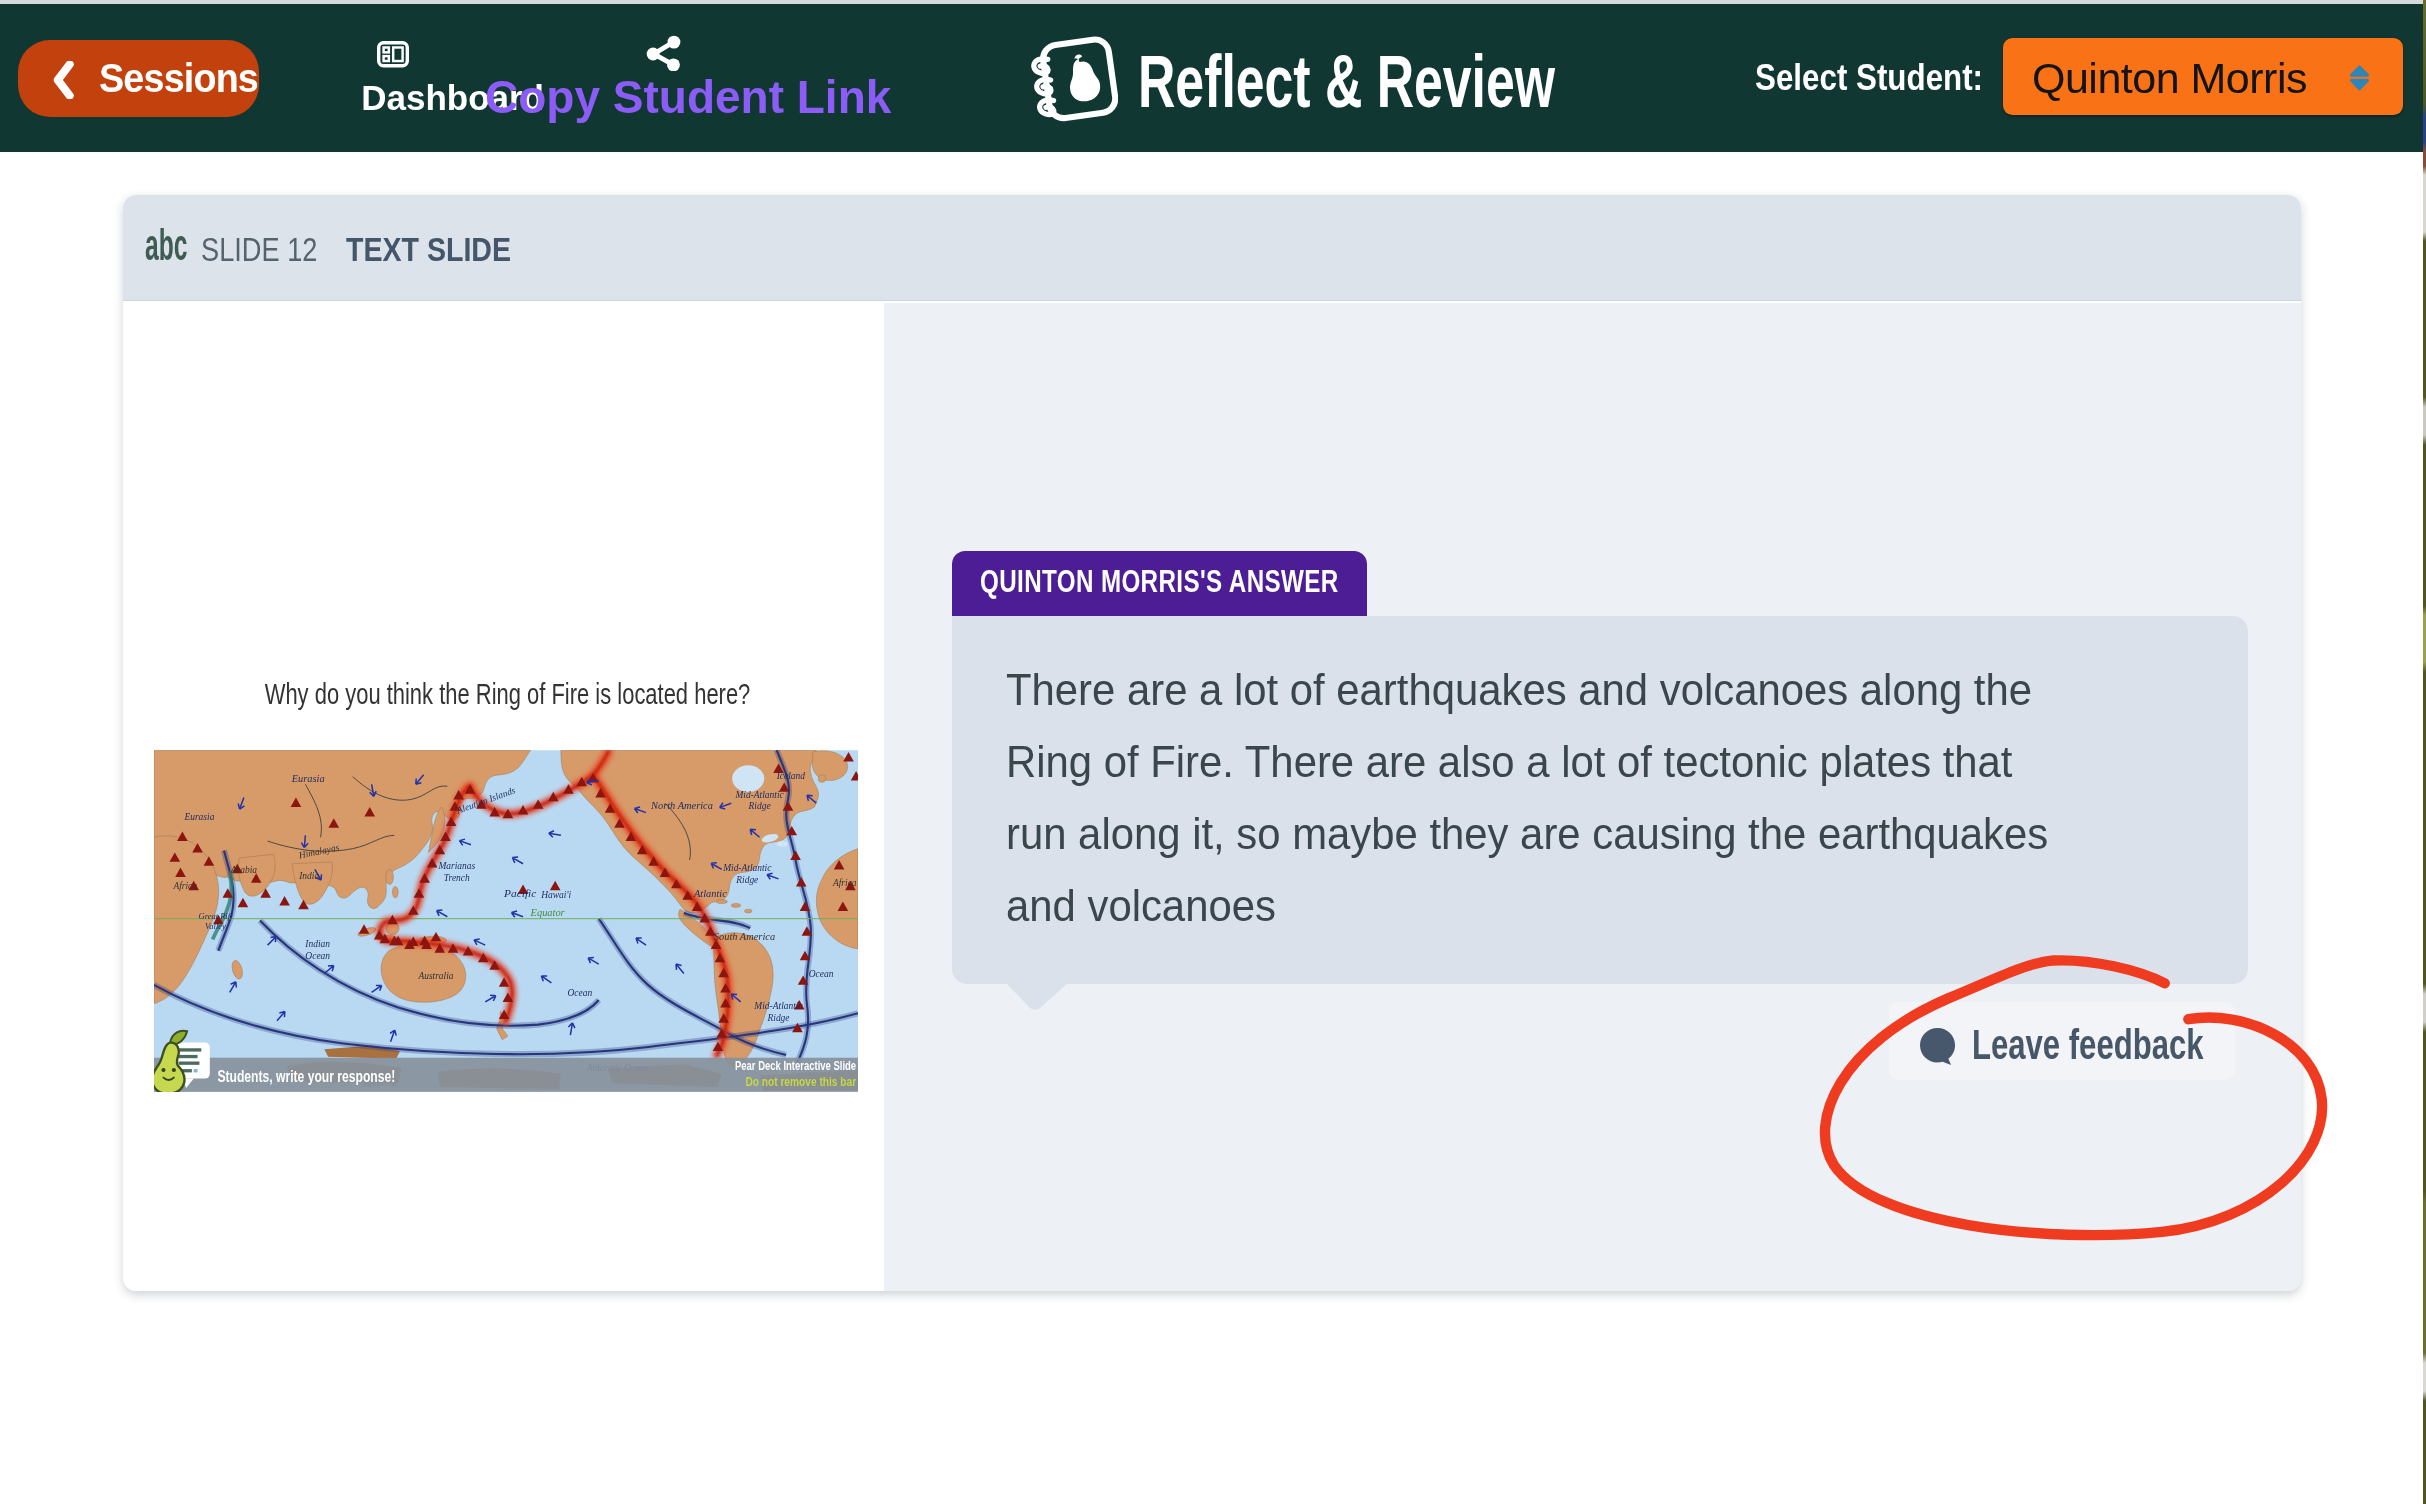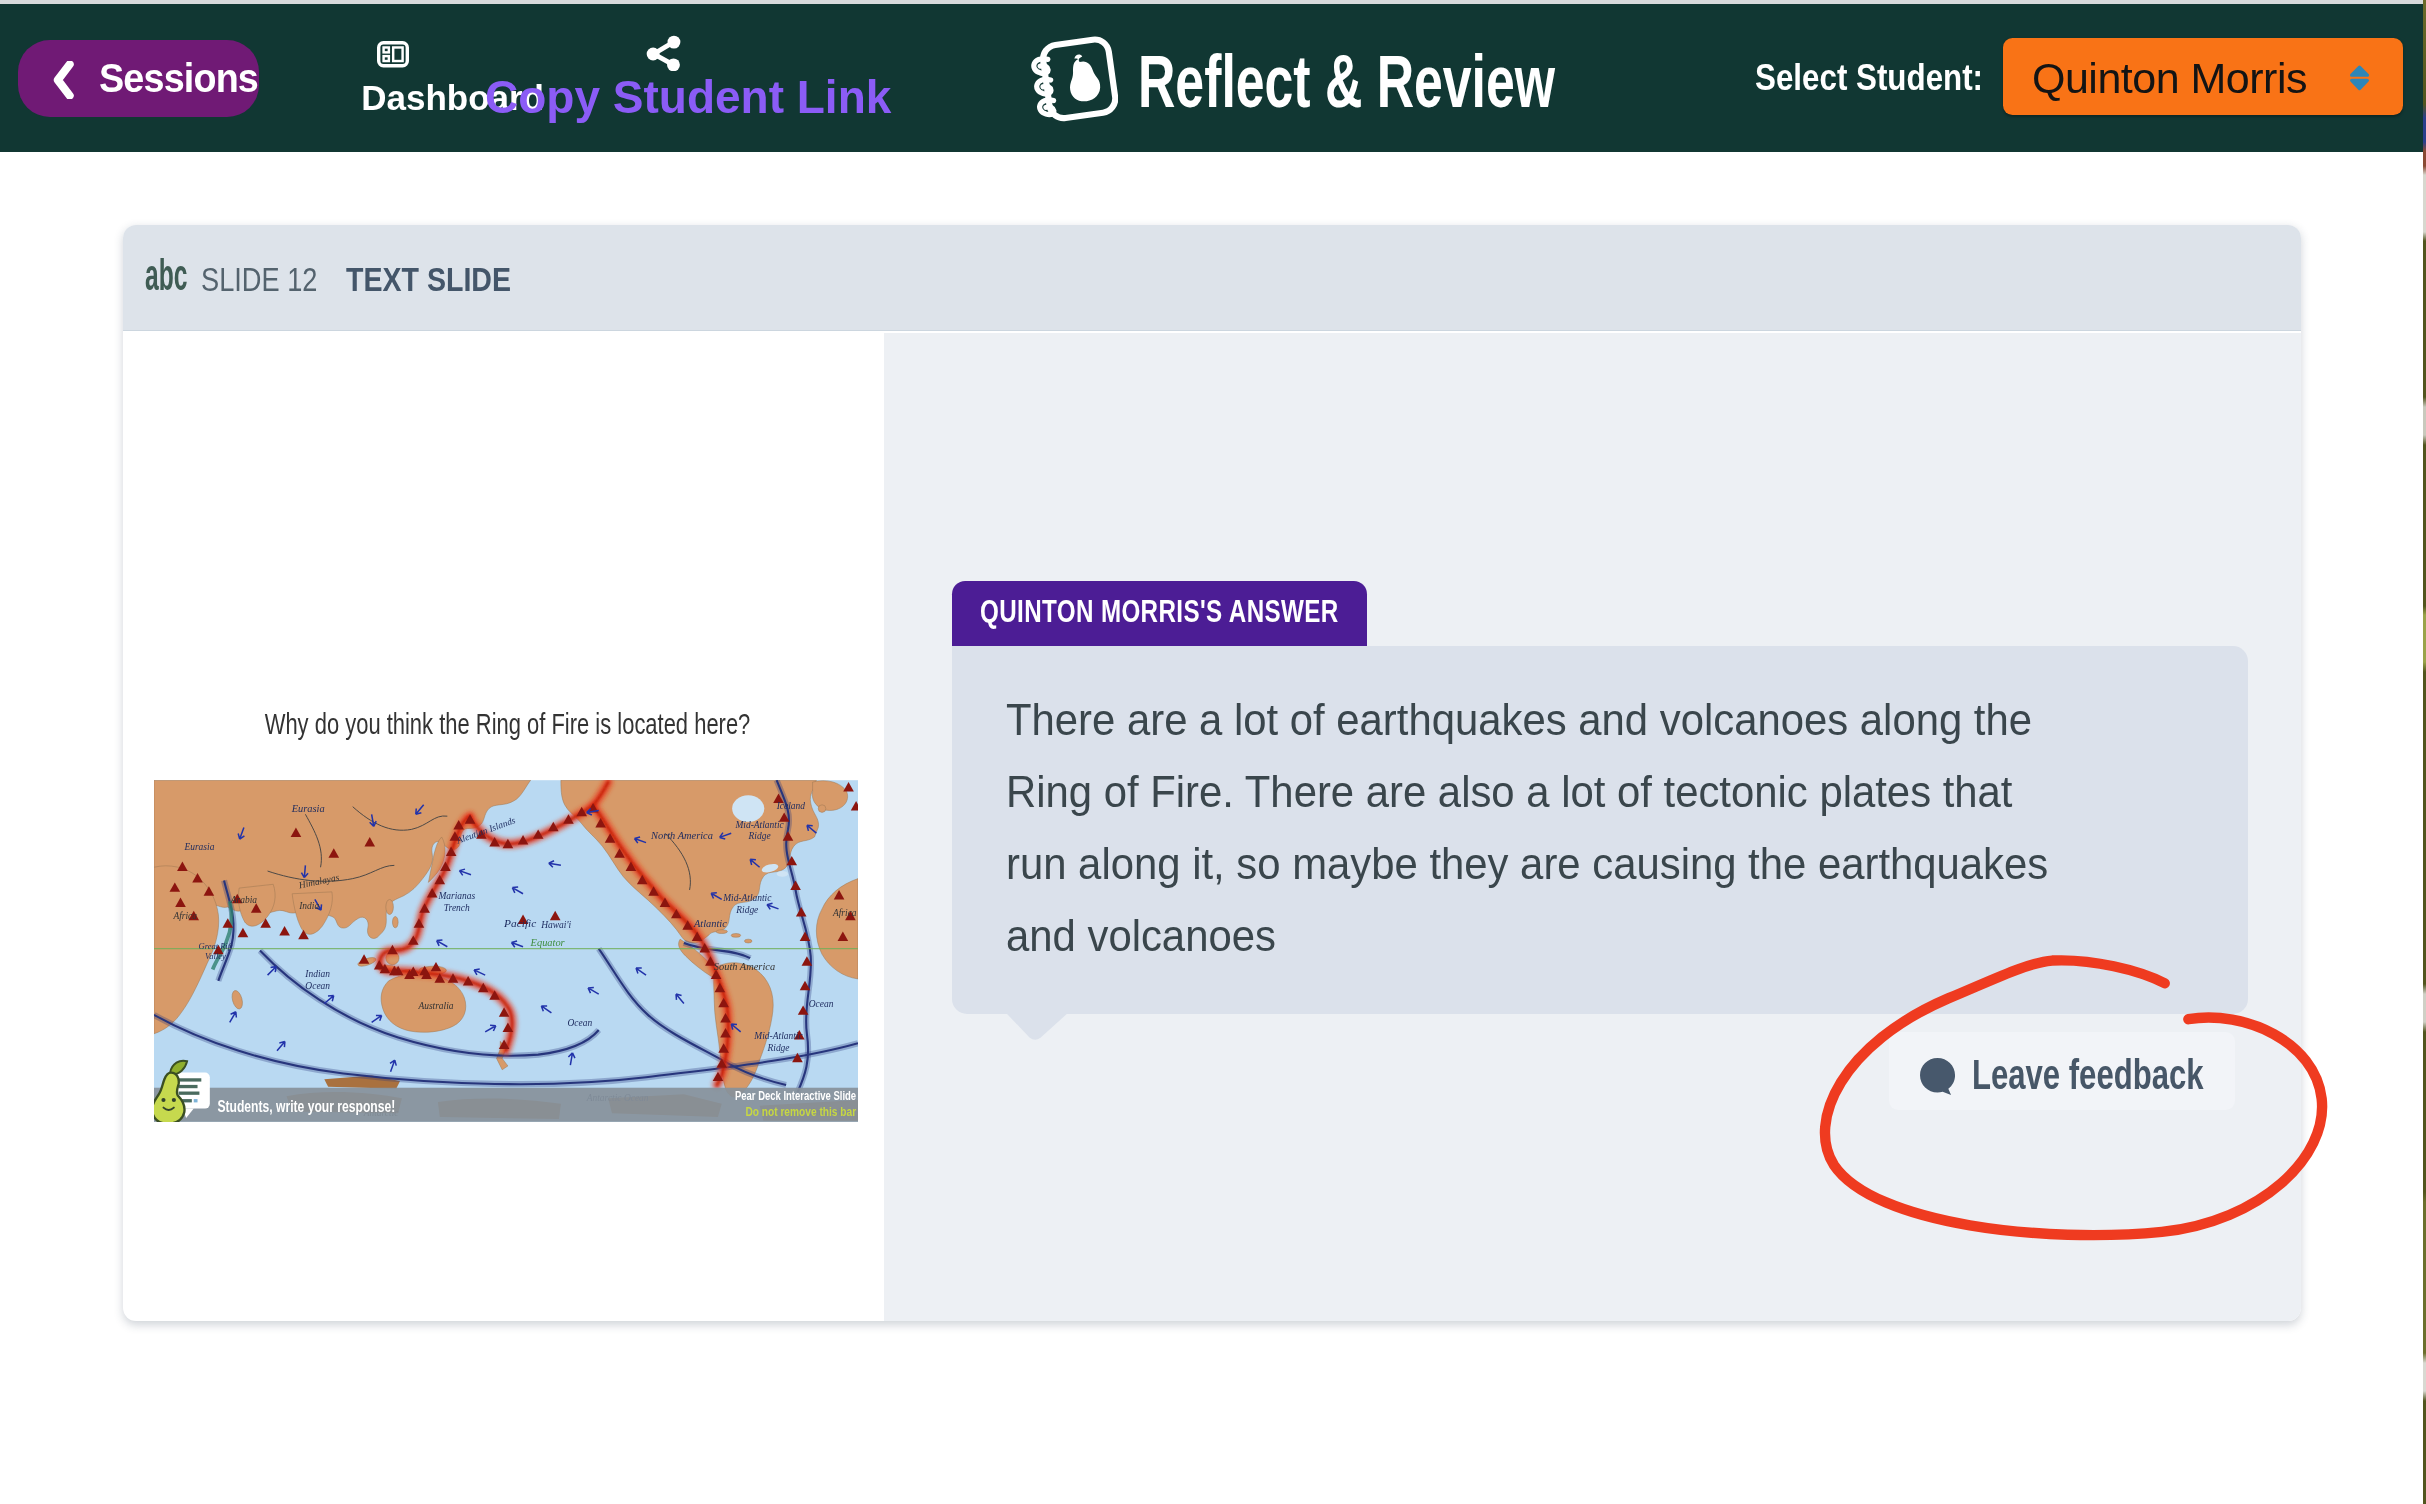--- a/index.html
+++ b/index.html
@@ -1,28 +1,28 @@
 <!DOCTYPE html>
 <html style="font-size:15px"><head>
 <meta charset="utf-8">
 <style>
   * { margin:0; padding:0; box-sizing:border-box; }
   html,body { width:2426px; height:1505px; background:#ffffff; font-family:"Liberation Sans", sans-serif; overflow:hidden; }
   .abs { position:absolute; }
   #topstrip { left:0; top:0; width:2426px; height:3.8px; background:#d7dadc; }
   #topbar { left:0; top:3.8px; width:2426px; height:148px; background:#113733; }
-  #btn-sessions { left:18px; top:40px; width:241px; height:77px; background:#701a75; border-radius:32px; color:#fff; }
+  #btn-sessions { left:18px; top:40px; width:241px; height:77px; background:#c2410c; border-radius:32px; color:#fff; }
   #btn-sessions .txt { position:absolute; left:81px; top:18px; font-size:41px; line-height:41px; font-weight:700; letter-spacing:-0.9px; transform:scaleX(0.92); transform-origin:left top; white-space:nowrap; }
   #dash-label { left:260px; top:80px; width:284px; font-size:35px; line-height:35px; font-weight:700; color:#fff; text-align:right; white-space:nowrap;}
   #copy-label { left:485px; top:80px; width:379px; font-size:46px; line-height:35px; font-weight:700; color:#8b5cf6; text-align:center; white-space:nowrap;}
   #app-title { left:1138px; top:44px; font-size:75px; line-height:75px; font-weight:700; color:#fff; transform:scaleX(0.69); transform-origin:left top; white-space:nowrap; }
   #sel-label { right:443px; top:60px; font-size:36px; line-height:36px; font-weight:700; color:#fff; transform:scaleX(0.87); transform-origin:right top; white-space:nowrap;}
   #dropdown { left:2003px; top:38px; width:400px; height:77px; background:#f97316; border-radius:9.5px; box-shadow:0 1.9px 2.8px rgba(0,0,0,0.3); }
   #dropdown .name { position:absolute; left:29px; top:19px; font-size:43px; line-height:43px; color:#141414; letter-spacing:-0.5px; white-space:nowrap; }
-  #card { left:123px; top:225px; width:2178px; height:1096px; background:#fff; border-radius:13.2px; box-shadow:0 3.8px 9.5px rgba(40,60,80,0.22); overflow:hidden; }
+  #card { left:123px; top:195px; width:2178px; height:1096px; background:#fff; border-radius:13.2px; box-shadow:0 3.8px 9.5px rgba(40,60,80,0.22); overflow:hidden; }
   #card-head { left:0; top:0; width:2178px; height:106px; background:#dde3ea; border-bottom:1.9px solid #ccd6df; }
   #abc { left:22px; top:28px; font-size:44px; line-height:44px; font-weight:700; color:#3f5c54; transform:scaleX(0.56); transform-origin:left top;}
   #slide-num { left:78px; top:37px; font-size:34px; line-height:34px; color:#54636e; transform:scaleX(0.8); transform-origin:left top; white-space:nowrap;}
   #slide-type { left:223px; top:37px; font-size:34px; line-height:34px; font-weight:700; color:#44566a; transform:scaleX(0.84); transform-origin:left top; white-space:nowrap;}
   #panel-right { left:761px; top:108px; width:1417px; height:1132px; background:#edf0f4; }
   #slide-title { left:3.8px; top:485px; width:761px; text-align:center; font-size:29px; line-height:29px; color:#333; transform:scaleX(0.757); transform-origin:center top; white-space:nowrap; }
   #mapwrap { left:31px; top:527px; width:704px; height:342px;margin-top:28px; }
   #tag { left:829px; top:356px; width:415px; height:65px; background:#4c1d95; border-radius:13.2px 13.2px 0 0; color:#fff; }
   #tag .t { position:absolute; left:28px; top:15px; font-size:31px; line-height:31px; font-weight:700; letter-spacing:0.5px; transform:scaleX(0.78); transform-origin:left top; white-space:nowrap; }
   #bubble { left:829px; top:421px; width:1296px; height:368px; background:#dbe1eb; border-radius:0 15px 15px 15px; }

